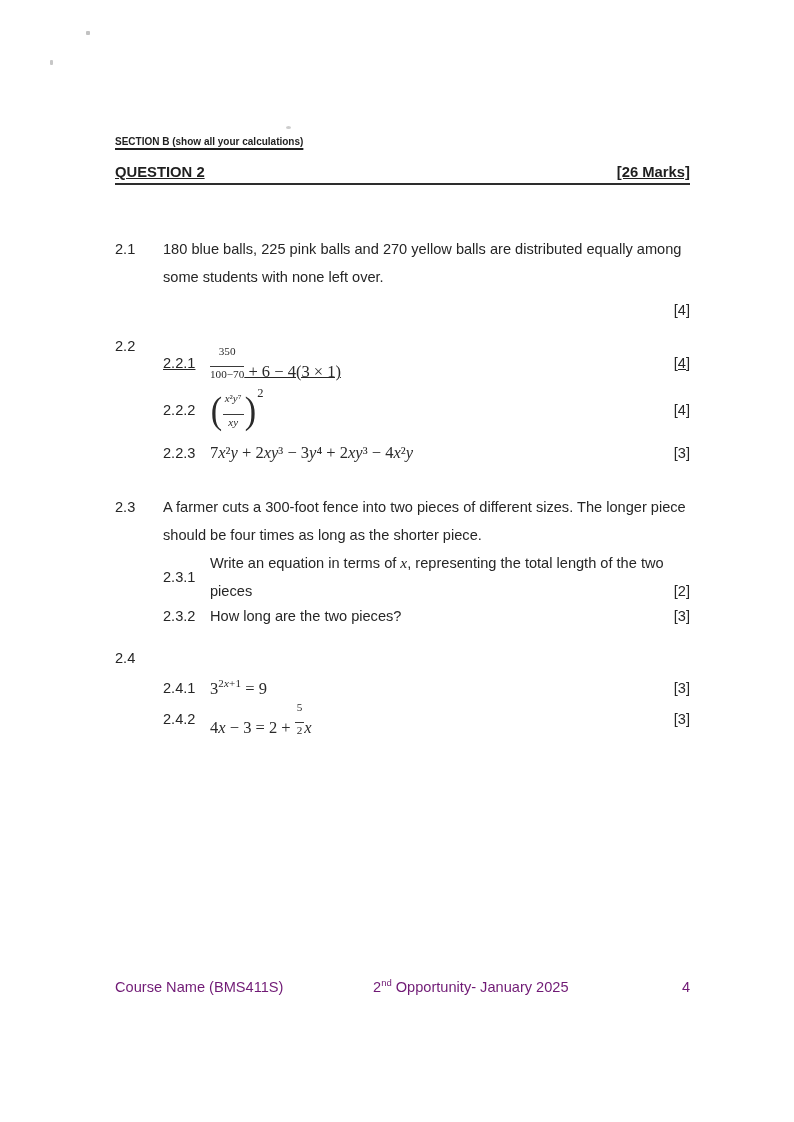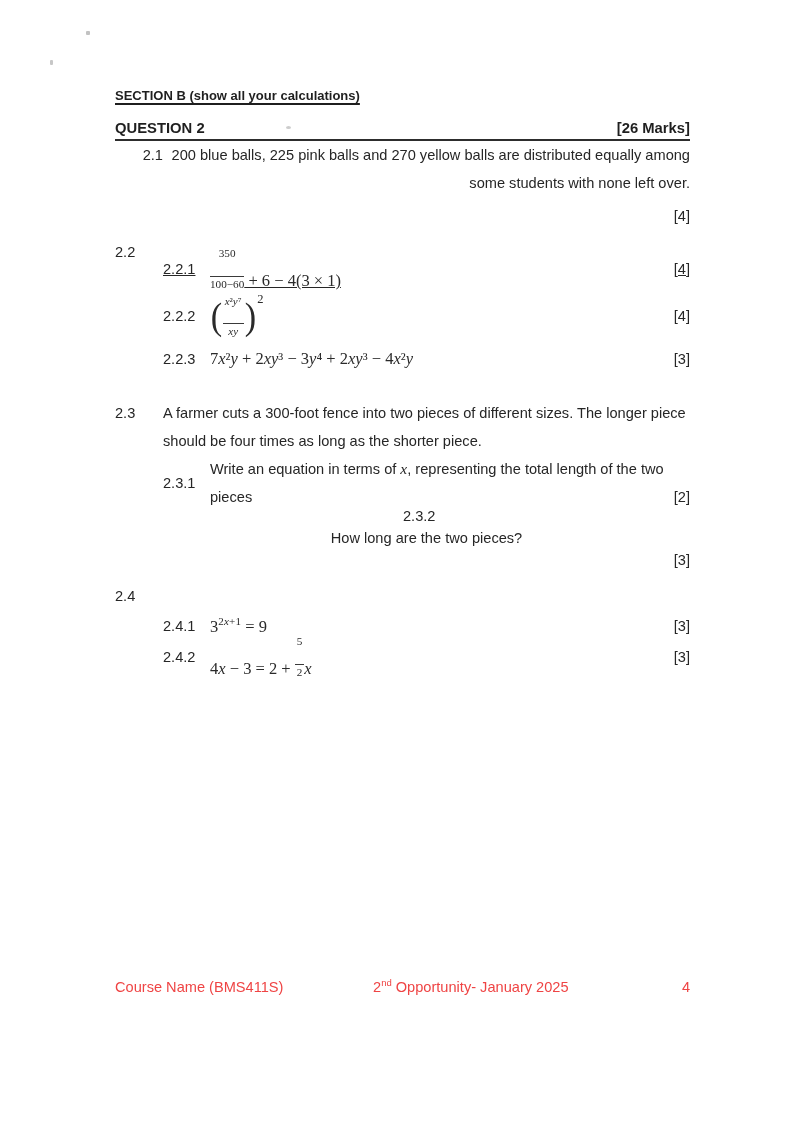--- a/index.html
+++ b/index.html
@@ -9,36 +9,38 @@
     background:#ffffff;
     font-family:"Liberation Sans", sans-serif;
     font-size:14.6px;
     color:#262626;
     overflow:hidden;
     margin:0 auto;
   }
   .content{padding:88px 104px 0 115px;}
   .section-heading{
     font-weight:bold;
-    font-size:13px;
+    font-size:10px;
     color:#1f1f1f;
     text-decoration:underline;
     text-decoration-thickness:1.5px;
     text-underline-offset:3px;
     white-space:nowrap;
+    margin-top:48px;
   }
   .question-row{
     margin-top:17px;
     display:flex;
     align-items:baseline;
     font-weight:bold;
     font-size:14.8px;
     color:#1f1f1f;
     border-bottom:2px solid #2d2d2d;
     padding-bottom:3px;
+    text-decoration:underline;
   }
   .question-row .marks{font-weight:bold;}
   .marks{margin-left:auto;white-space:nowrap;}
   .line{line-height:28px;white-space:nowrap;}
   .flexline{display:flex;line-height:28px;white-space:nowrap;}
   .q{display:flex;align-items:flex-start;}
   .n1{width:48px;flex-shrink:0;line-height:28px;}
   .qbody{flex:1;min-width:0;}
   .subq{display:flex;align-items:center;}
   .n2{width:47px;flex-shrink:0;}
@@ -54,21 +56,21 @@
     font-family:"Liberation Serif", serif;
     font-style:italic;
     font-size:15.5px;
   }
   .frac{
     display:inline-block;
     text-align:center;
     vertical-align:middle;
     line-height:1.12;
   }
-  .frac .fn{display:block;border-bottom:1px solid #3a3a3a;padding:0 2px 16px;}
+  .frac .fn{display:block;border-bottom:1px solid #3a3a3a;padding:0 2px 9px;}
   .frac .fd{display:block;padding-top:1px;}
   .frac-sm{font-size:11.2px;vertical-align:-2px;}
   .frac-md{font-size:11px;}
   .bp{
     font-family:"Liberation Serif", serif;
     font-size:38px;
     font-weight:300;
     vertical-align:middle;
     line-height:1;
     display:inline-block;
@@ -80,39 +82,39 @@
     top:-17px;
     display:inline-block;
     margin-left:1px;
   }
   .sup-exp{
     font-size:11px;
     vertical-align:7px;
     letter-spacing:.2px;
   }
   
-  .block-q21{text-align:right;}
+  .block-q21{margin-top:50px;}
   .prompt-row{margin-top:5px;}
   .block-q22{margin-top:8px;}
   .row-221{margin-top:13px;height:36px;text-decoration:underline;}
   .row-222{margin-top:5px;height:48px;}
   .row-223{margin-top:5px;height:28px;}
   .block-q23{margin-top:26px;}
   .row-231-l1{margin-top:0;}
-  .row-232{margin-top:-3px;flex-direction:column;}
+  .row-232{margin-top:-3px;}
   .block-q24{margin-top:14px;}
   .row-241{margin-top:29px;height:30px;justify-content:space-between;}
   .row-242{margin-top:0;height:32px;}
   .footer{
     position:absolute;
     left:115px;right:104px;top:977px;
     display:flex;
     align-items:baseline;
     font-size:14.6px;
-    color:#ef4444;
+    color:#701a75;
   }
   .f-left{width:258px;flex-shrink:0;}
   .f-center{flex:1;}
   .f-center sup{font-size:9.5px;}
   .f-page{text-align:right;}
   .speck{position:absolute;background:#8f8f8f;}
   .s1{left:86px;top:31px;width:4px;height:4px;opacity:.55;border-radius:1px;}
   .s2{left:50px;top:60px;width:3px;height:5px;opacity:.5;border-radius:1px;}
   .s3{left:286px;top:126px;width:5px;height:3px;opacity:.45;border-radius:50%;}
 </style>
@@ -130,36 +132,36 @@
     <div class="section-heading">SECTION B (show all your calculations)</div>
 
     <div class="question-row">
       <span>QUESTION 2</span>
       <span class="marks">[26 Marks]</span>
     </div>
 
     <div class="q block-q21">
       <div class="n1">2.1</div>
       <div class="qbody">
-        <div class="line">200 blue balls, 225 pink balls and 270 yellow balls are distributed equally among</div>
+        <div class="line">180 blue balls, 225 pink balls and 270 yellow balls are distributed equally among</div>
         <div class="line">some students with none left over.</div>
         <div class="flexline prompt-row">
           <span class="marks">[4]</span>
         </div>
       </div>
     </div>
 
     <div class="q block-q22">
       <div class="n1">2.2</div>
       <div class="qbody">
 
         <div class="subq row-221">
           <div class="n2">2.2.1</div>
           <div class="sbody math">
-            <span class="frac frac-sm"><span class="fn">350</span><span class="fd">100−60</span></span><span class="mathify"> + 6 − 4(3 × 1)</span>
+            <span class="frac frac-sm"><span class="fn">350</span><span class="fd">100−70</span></span><span class="mathify"> + 6 − 4(3 × 1)</span>
           </div>
           <span class="marks">[4]</span>
         </div>
 
         <div class="subq row-222">
           <div class="n2">2.2.2</div>
           <div class="sbody math">
             <span class="bp">(</span><span class="frac frac-md"><span class="fn mathify"><i>x</i>²<i>y</i>⁷</span><span class="fd mathify"><i>x</i><i>y</i></span></span><span class="bp">)</span><span class="outer-exp">2</span>
           </div>
           <span class="marks">[4]</span>

